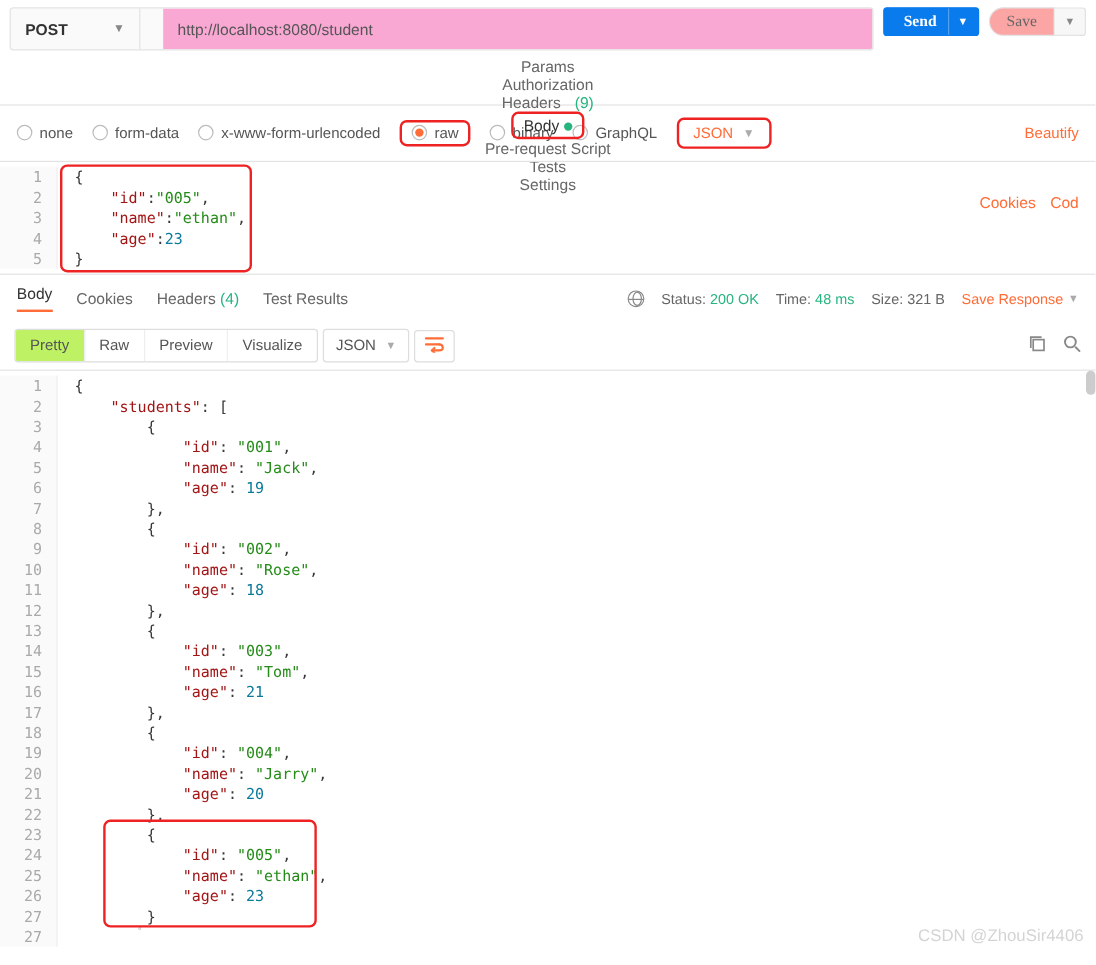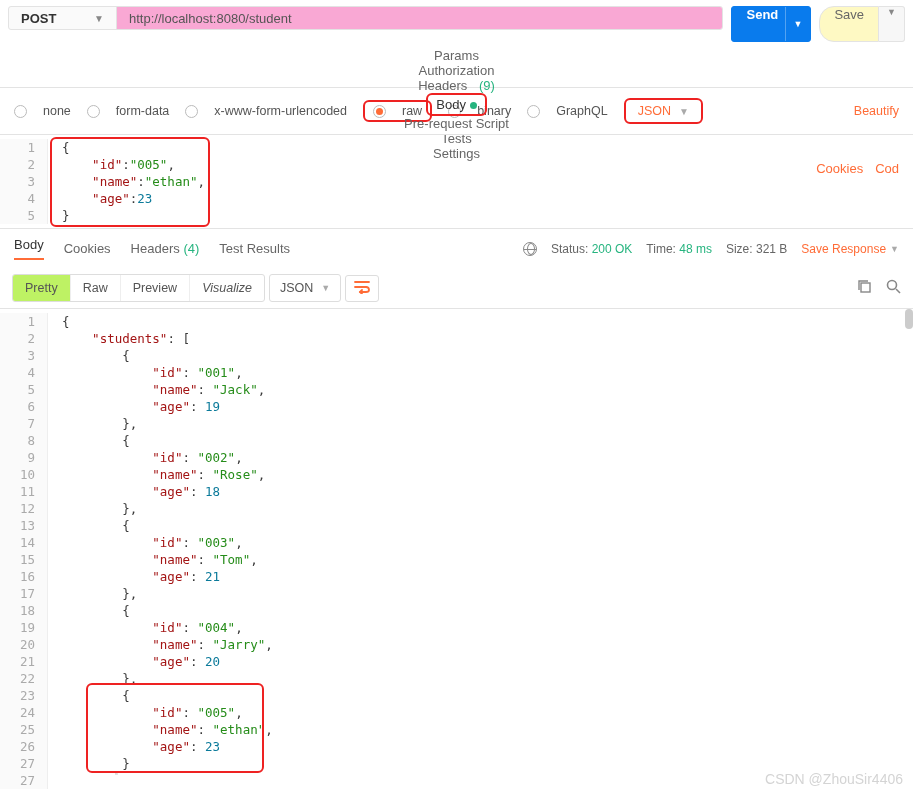--- a/index.html
+++ b/index.html
@@ -33,21 +33,22 @@
     padding: 6px 8px;
     align-items: stretch;
   }
   .url-box {
     flex: 1;
     display: flex;
     border: 1px solid var(--border);
     background: #fafafa;
     border-radius: 3px;
     overflow: hidden;
-    height: 24px;
+    height: 36px;
+    gap: 19px;
   }
   .method-sel {
     width: 108px;
     display: flex;
     align-items: center;
     justify-content: space-between;
     padding: 0 12px;
     border-right: 1px solid var(--border);
     font-weight: 600;
   }
@@ -57,47 +58,49 @@
     display: flex;
     align-items: center;
     padding: 0 12px;
     color: #555;
     background: #f9a8d4;
   }
   .btn {
     border: 1px solid var(--border);
     border-radius: 3px;
     display: flex;
+    align-items: center;
     justify-content: center;
-    height: 36px;
+    height: 24px;
     padding: 0 14px;
     font-size: 13px;
     cursor: pointer;
     background: #fff;
     color: #333;
+    font-family: Liberation Serif, serif;
   }
   .btn-send {
     background: var(--blue);
     color: #fff;
     border-color: var(--blue);
     font-weight: 600;
     min-width: 80px;
     position: relative;
     padding-right: 32px;
   }
   .btn-send::after {
     content: "";
     position: absolute;
     right: 0; top: 0; bottom: 0; width: 24px;
     border-left: 1px solid rgba(255,255,255,.3);
     display: flex; align-items: center; justify-content: center;
   }
   .btn-send .caret2 { position: absolute; right: 8px; top: 50%; transform: translateY(-50%); font-size: 9px; }
   .btn-save {
-    background: #fef9c3;
+    background: #fca5a5;
     color: #666;
     min-width: 54px;
     border-radius: 15px;
   }
   .btn-save-drop {
     background: #f7f7f7;
     color: #888;
     padding: 0 8px;
     border-left: none;
     border-top-left-radius: 0;
@@ -136,22 +139,22 @@
   .typerow {
     display: flex;
     align-items: center;
     padding: 10px 14px;
     gap: 16px;
     font-size: 12.5px;
     color: #555;
   }
   .radio {
     display: flex;
-    align-items: flex-end;
-    gap: 16px;
+    align-items: flex-start;
+    gap: 6px;
     cursor: pointer;
   }
   .radio .r {
     width: 13px; height: 13px; border-radius: 50%;
     border: 1px solid #bbb;
     display: inline-flex; align-items: center; justify-content: center;
   }
   .radio.sel .r::after {
     content: ""; width: 7px; height: 7px; border-radius: 50%; background: var(--orange);
   }
@@ -251,21 +254,21 @@
     background: #fff;
   }
   .seg .segbtn {
     padding: 6px 12px;
     font-size: 12.5px;
     color: #555;
     cursor: pointer;
     border-right: 1px solid #eee;
   }
   .seg .segbtn.active { background: #bef264; }
-  .seg .segbtn:last-child { border-right: none; font-style: italic; }
+  .seg .segbtn:last-child { border-right: none; }
   .drop {
     display: flex;
     align-items: center;
     border: 1px solid #ddd;
     border-radius: 3px;
     padding: 6px 10px;
     font-size: 12.5px;
     color: #555;
     gap: 8px;
     cursor: pointer;

